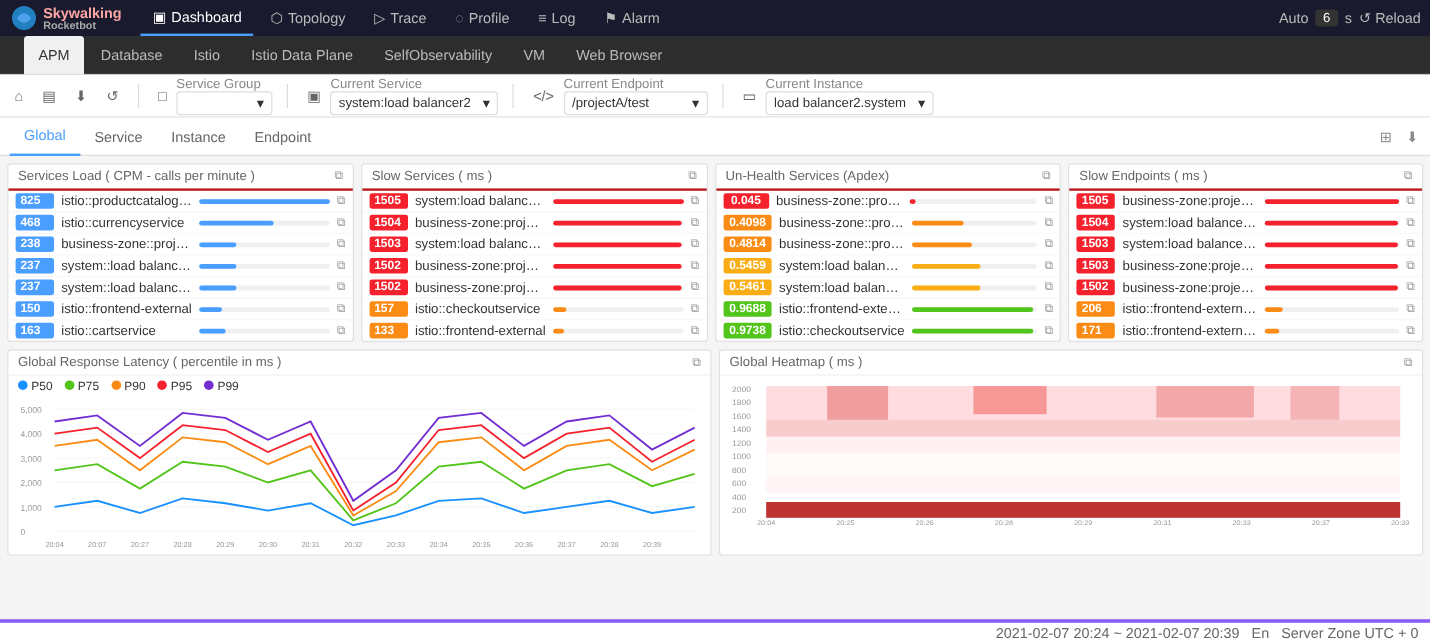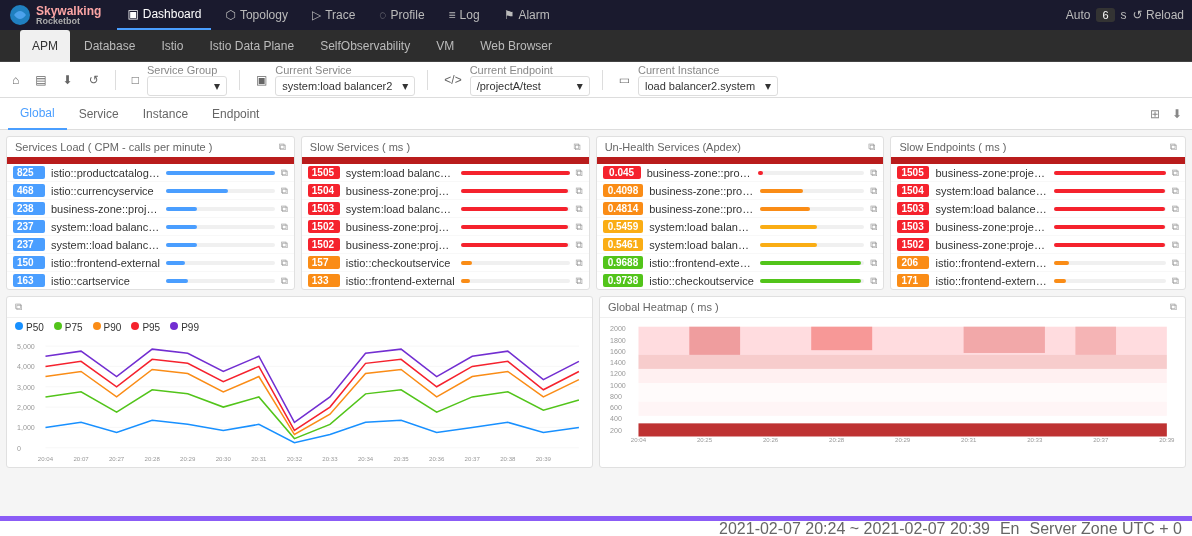--- a/index.html
+++ b/index.html
@@ -35,21 +35,21 @@
     .tabs-right { margin-left: auto; display: flex; gap: 8px; }
     .tabs-icon-btn { cursor: pointer; color: #888; padding: 2px; }
 
     
     .main-content { background: #f5f5f5; padding: 6px; overflow: hidden; height: calc(536px - 30px - 32px - 36px - 32px - 20px); }
 
     
     .panels-grid { display: grid; grid-template-columns: 1fr 1fr 1fr 1fr; gap: 6px; margin-bottom: 6px; }
 
     .panel { background: #fff; border: 1px solid #e0e0e0; border-radius: 3px; }
-    .panel-header { display: flex; align-items: flex-start; justify-content: space-between; padding: 4px 8px; border-bottom: 7px solid #b91c1c; font-size: 11px; color: #666; }
+    .panel-header { display: flex; align-items: flex-start; justify-content: space-between; padding: 4px 8px; border-bottom: 2px solid #b91c1c; font-size: 11px; color: #666; }
     .panel-copy-icon { color: #999; cursor: pointer; font-size: 10px; }
 
     .panel-row { display: flex; align-items: center; padding: 2px 6px; gap: 6px; border-bottom: 1px solid #f8f8f8; }
     .panel-row:last-child { border-bottom: none; }
     .panel-badge { font-size: 10px; color: #fff; padding: 1px 4px; border-radius: 2px; min-width: 32px; font-weight: bold; }
     .panel-badge.blue { background: #4a9eff; }
     .panel-badge.orange { background: #fa8c16; }
     .panel-badge.red { background: #f5222d; }
     .panel-text { font-size: 11px; color: #333; flex: 1; overflow: hidden; text-overflow: ellipsis; white-space: nowrap; }
     .panel-bar-container { flex: 1; height: 4px; background: #f0f0f0; border-radius: 2px; }
@@ -60,21 +60,21 @@
     .bottom-panel { background: #fff; border: 1px solid #e0e0e0; border-radius: 3px; }
     .bottom-panel-header { display: flex; align-items: center; justify-content: space-between; padding: 4px 8px; border-bottom: 1px solid #f0f0f0; font-size: 11px; color: #666; }
 
     .legend { display: flex; gap: 10px; padding: 4px 8px; font-size: 10px; }
     .legend-item { display: flex; gap: 3px; }
     .legend-dot { width: 8px; height: 8px; border-radius: 50%; }
 
     .chart-area { padding: 4px 8px; height: 130px; position: relative; overflow: hidden; }
 
     
-    .status-bar { background: #fff; height: 20px; display: flex; align-items: center; justify-content: flex-end; padding: 0 10px; border-top: 5px solid #8b5cf6; font-size: 16px; color: #666; gap: 10px; }
+    .status-bar { background: #fff; height: 20px; display: flex; align-items: center; justify-content: flex-end; padding: 0 10px; border-top: 3px solid #8b5cf6; font-size: 12px; color: #666; gap: 10px; }
 
     
     .chart-svg { width: 100%; height: 100%; }
 
     
     .heatmap-area { padding: 4px 8px; height: 130px; position: relative; overflow: hidden; }
     .heatmap-svg { width: 100%; height: 100%; }
 
     .apdex-badge { font-size: 10px; color: #fff; padding: 1px 5px; border-radius: 2px; min-width: 38px; text-align: center; font-weight: bold; }
     .apdex-green { background: #52c41a; }
@@ -477,20 +477,21 @@
         <span class="panel-copy-icon">⧉</span>
       </div>
     </div>
 
   </div>
 
   <div class="bottom-grid">
 
     <div class="bottom-panel">
       <div class="bottom-panel-header">
+        <span>Global Response Latency ( percentile in ms )</span>
         <span class="panel-copy-icon">⧉</span>
       </div>
       <div class="legend">
         <div class="legend-item">
           <div class="legend-dot" style="background:#1890ff;"></div>
           <span>P50</span>
         </div>
         <div class="legend-item">
           <div class="legend-dot" style="background:#52c41a;"></div>
           <span>P75</span>

